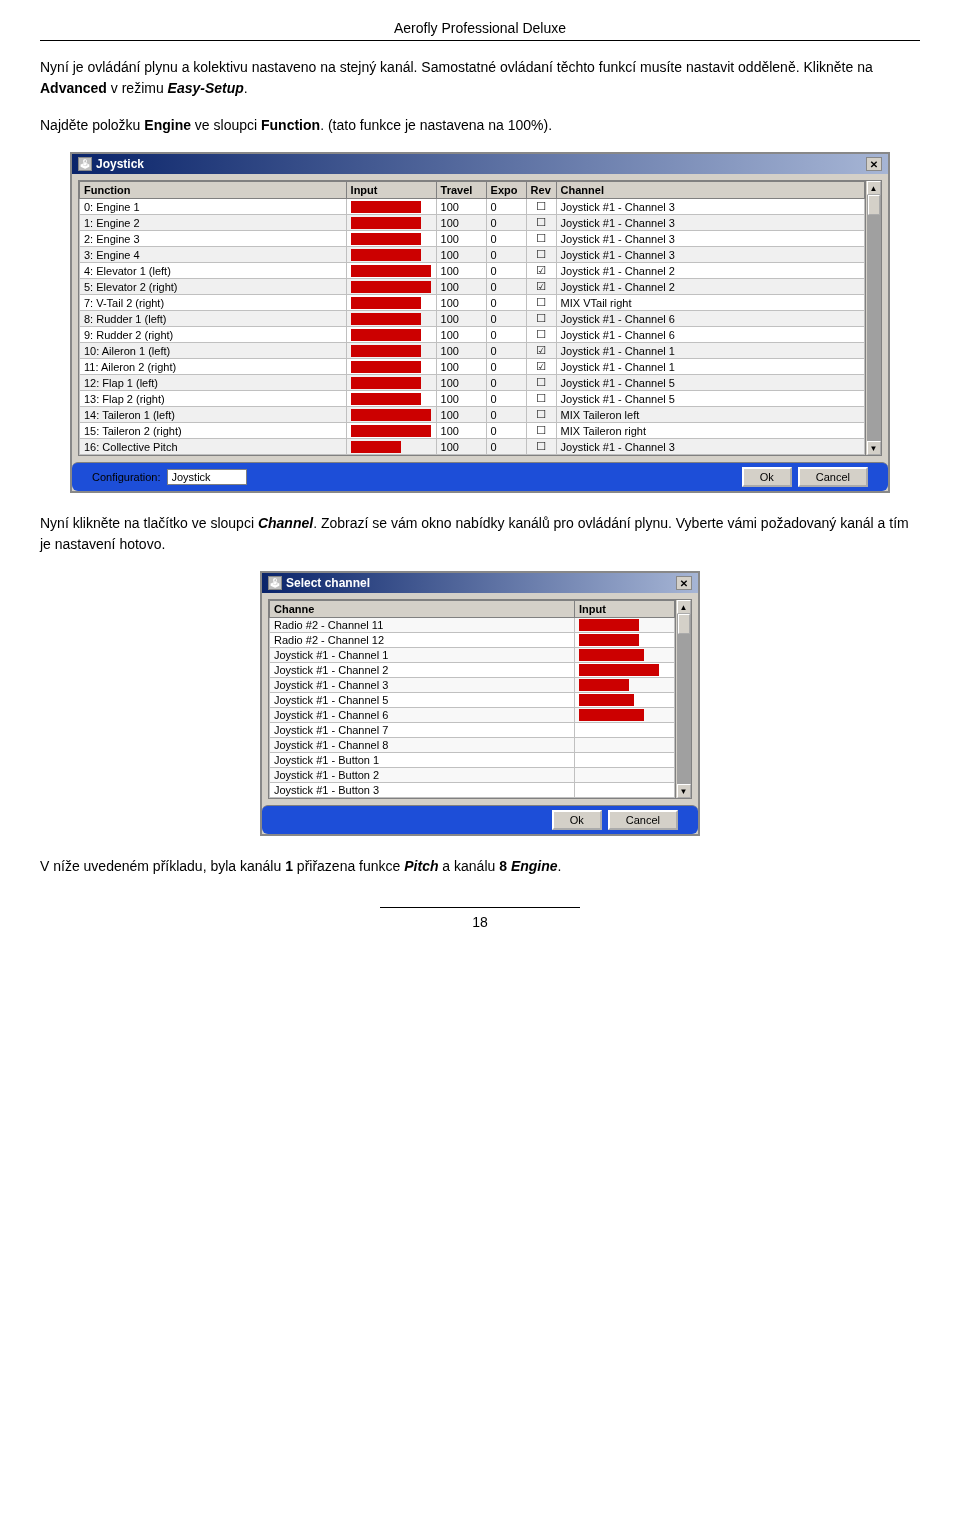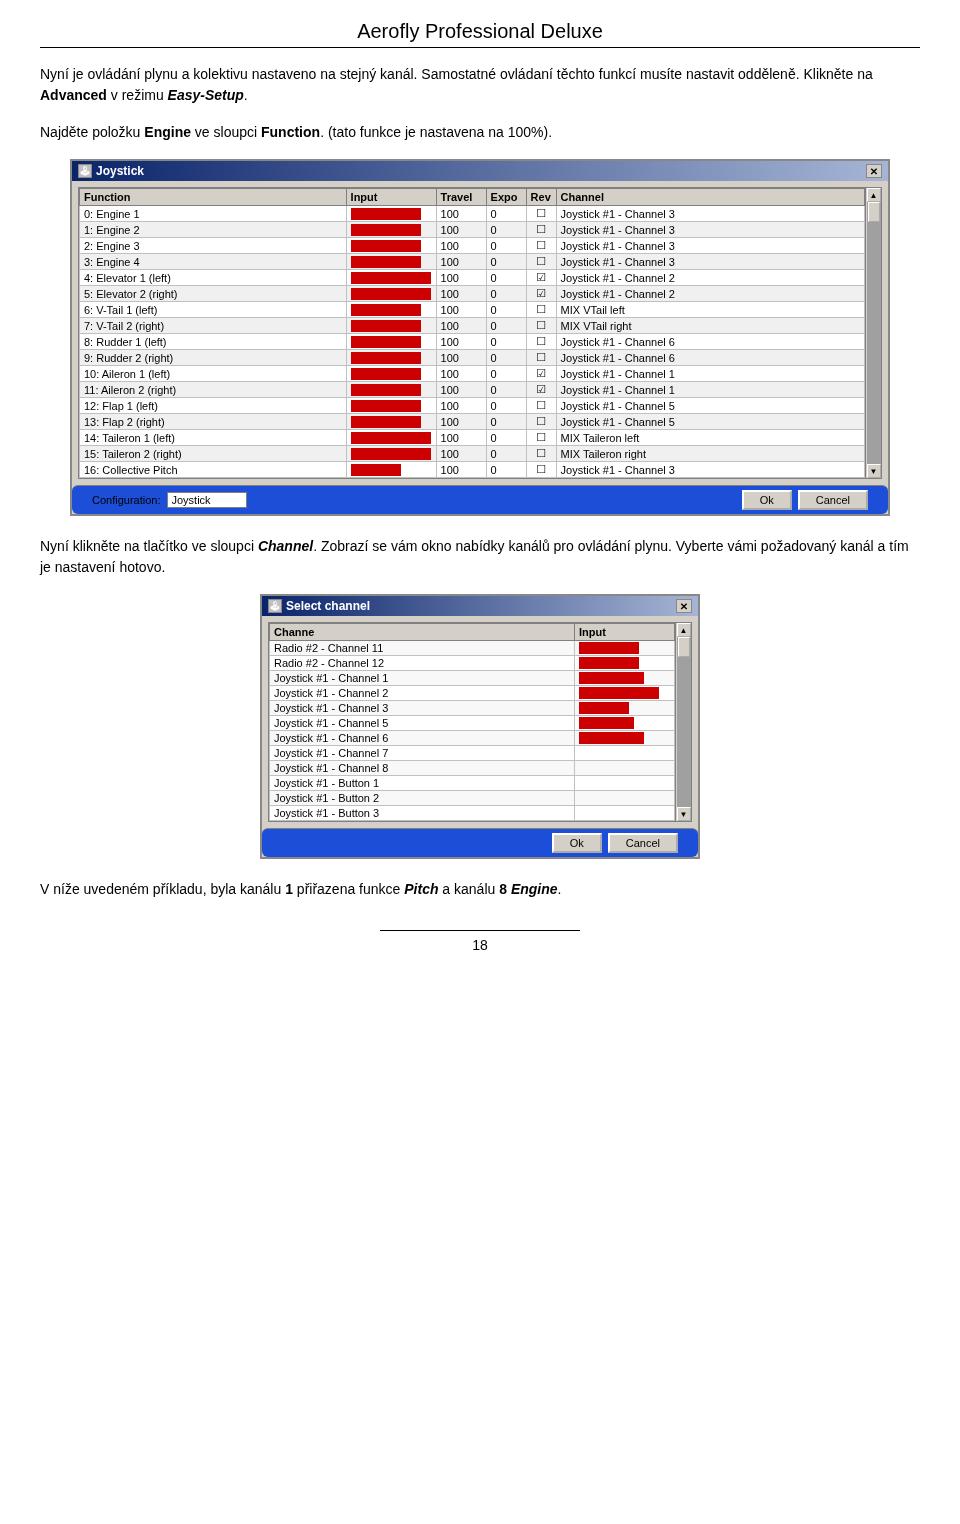--- a/index.html
+++ b/index.html
@@ -7,21 +7,21 @@
       font-family: Arial, sans-serif;
       font-size: 14px;
       background: #fff;
       color: #000;
       width: 960px;
       min-height: 1524px;
       padding: 20px 40px 40px 40px;
     }
     .page-title {
       text-align: center;
-      font-size: 20px;
+      font-size: 14px;
       font-weight: normal;
       margin-bottom: 4px;
     }
     .title-divider {
       border: none;
       border-top: 1px solid #000;
       margin-bottom: 16px;
     }
     .intro-text {
       font-size: 14px;
@@ -357,30 +357,20 @@
                 <td>5: Elevator 2 (right)</td>
                 <td class="red-bar-cell">
                   <span class="red-bar" style="width: 80px;"></span>
                 </td>
                 <td>100</td>
                 <td>0</td>
                 <td class="checkbox-cell"><span class="checkbox-checked"></span></td>
                 <td>Joystick #1 - Channel 2</td>
               </tr>
               <tr>
-                <td>6: V-Tail 1 (left)</td>
-                <td class="red-bar-cell">
-                  <span class="red-bar" style="width: 70px;"></span>
-                </td>
-                <td>100</td>
-                <td>0</td>
-                <td class="checkbox-cell"><span class="checkbox-unchecked"></span></td>
-                <td>MIX VTail left</td>
-              </tr>
-              <tr>
                 <td>7: V-Tail 2 (right)</td>
                 <td class="red-bar-cell">
                   <span class="red-bar" style="width: 70px;"></span>
                 </td>
                 <td>100</td>
                 <td>0</td>
                 <td class="checkbox-cell"><span class="checkbox-unchecked"></span></td>
                 <td>MIX VTail right</td>
               </tr>
               <tr>

